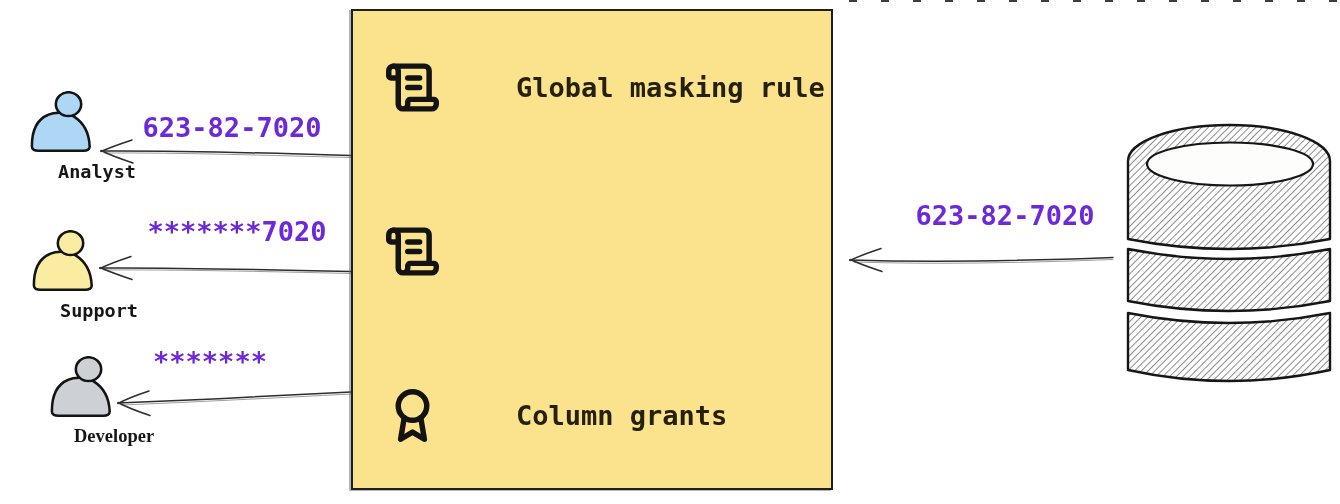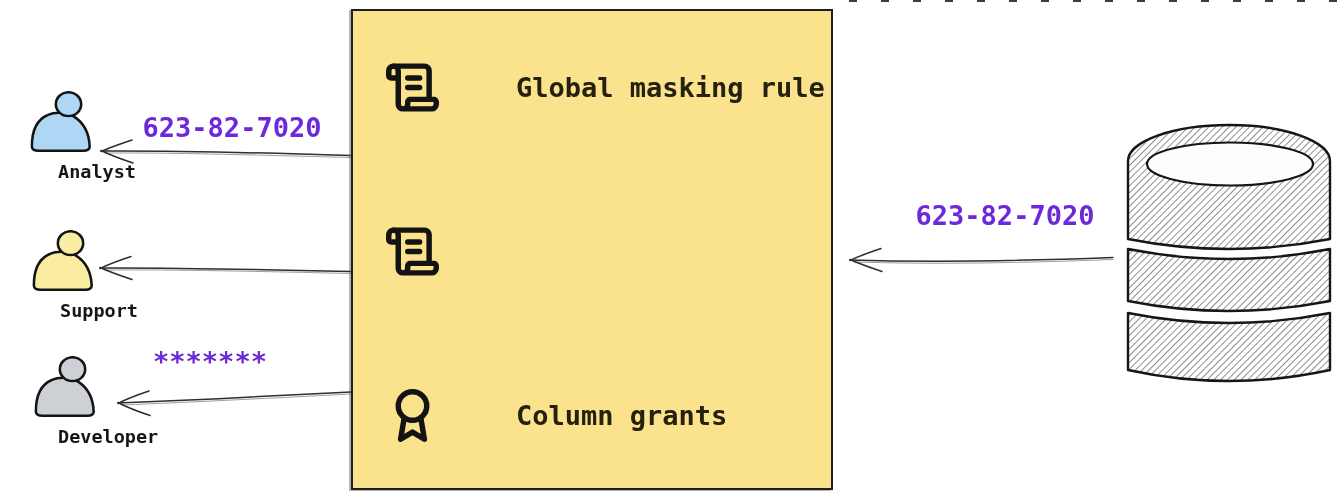--- a/index.html
+++ b/index.html
@@ -72,40 +72,41 @@
 
     <g>
       <path class="ghost" d="M1113 259.5 C 1020 263, 935 264.5, 854 262"></path>
       <path class="shaft" d="M1113 257.5 C 1020 261, 935 262.5, 850 260"></path>
       <path class="shaft" d="M881 248.5 Q 860 255.5 850 260.5"></path>
       <path class="shaft" d="M882 271.5 Q 861 264.5 850 259.5"></path>
     </g>
   </svg>
 
   <div class="vlabel" style="left:232px;  top:112px;">623-82-7020</div>
+  <div class="vlabel" style="left:237px;  top:216px;">*******7020</div>
   <div class="vlabel" style="left:210px;  top:346px;">*******</div>
   <div class="vlabel" style="left:1005px; top:200px;">623-82-7020</div>
 
   <div class="persona" style="left:8px; top:91px;">
     <svg class="person-svg" style="margin-left:20px;" viewBox="0 0 70 66">
       <path class="p-body" d="M4 59 C4 42 10 30 21 25.5 C29 22 41 22.5 48.5 27 C58 33 65 44 65.5 59 C65.7 62 63 63.5 59 63.5 L11 63.5 C7 63.5 4 62.5 4 59 Z" fill="#AED7F5"></path>
       <ellipse class="p-head" cx="43" cy="14" rx="13.5" ry="12.7" fill="#AED7F5"></ellipse>
     </svg>
     <div class="p-name">Analyst</div>
   </div>
 
   <div class="persona" style="left:10px; top:230px;">
     <svg class="person-svg" style="margin-left:20px;" viewBox="0 0 70 66">
       <path class="p-body" d="M4 59 C4 42 10 30 21 25.5 C29 22 41 22.5 48.5 27 C58 33 65 44 65.5 59 C65.7 62 63 63.5 59 63.5 L11 63.5 C7 63.5 4 62.5 4 59 Z" fill="#FAECA0"></path>
       <ellipse class="p-head" cx="43" cy="14" rx="13.5" ry="12.7" fill="#FAECA0"></ellipse>
     </svg>
     <div class="p-name">Support</div>
   </div>
 
-  <div class="persona" style="left:8px; top:356px;">
+  <div class="persona" style="left:24px; top:356px;font-family:Liberation Serif, serif;">
     <svg class="person-svg" style="margin-left:24px;" viewBox="0 0 70 66">
       <path class="p-body" d="M4 59 C4 42 10 30 21 25.5 C29 22 41 22.5 48.5 27 C58 33 65 44 65.5 59 C65.7 62 63 63.5 59 63.5 L11 63.5 C7 63.5 4 62.5 4 59 Z" fill="#CDD1D6"></path>
       <ellipse class="p-head" cx="43" cy="14" rx="13.5" ry="12.7" fill="#CDD1D6"></ellipse>
     </svg>
     <div class="p-name">Developer</div>
   </div>
 
   <div class="masking-box" style="background-color: rgb(250, 227, 140);">
 
     <div class="rule-row">

